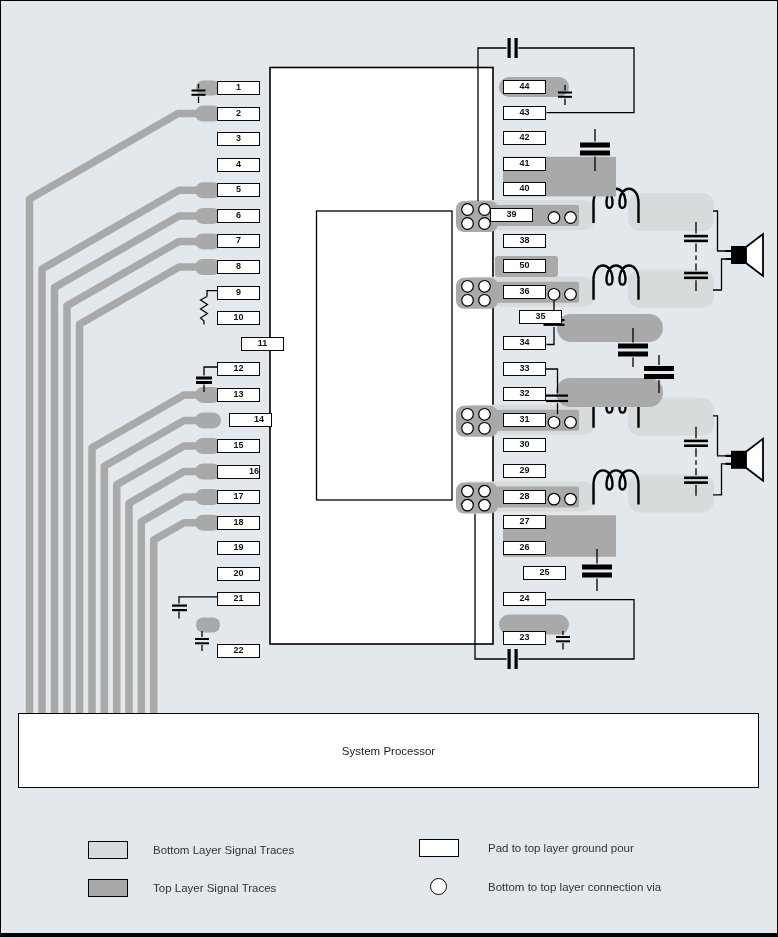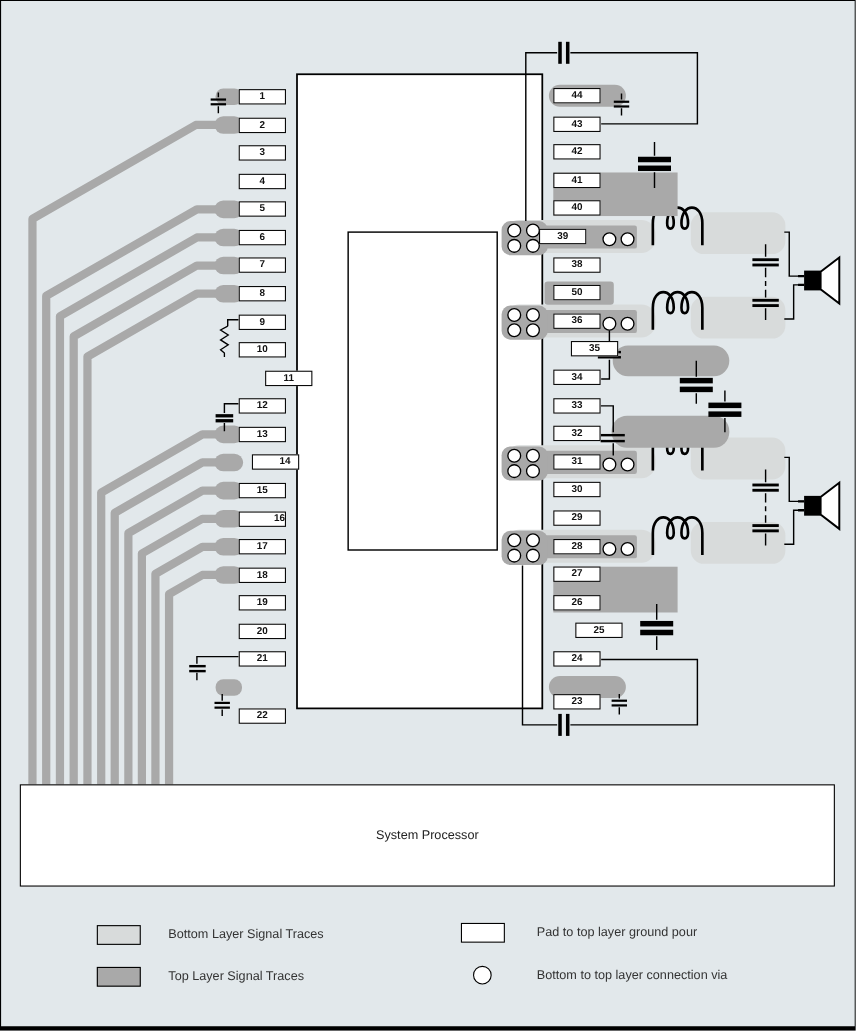--- a/index.html
+++ b/index.html
@@ -8,21 +8,21 @@
     background:#e2e8eb;border:1.5px solid #000;border-bottom:4px solid #000;
     font-family:"Liberation Sans", sans-serif;overflow:hidden;
   }
   svg{position:absolute;left:0;top:0;}
   .pin{
     position:absolute;width:43px;height:14px;background:#fff;border:1.3px solid #0a0a0a;
     box-sizing:border-box;font-size:9px;font-weight:bold;color:#111;
     text-align:center;line-height:11px;letter-spacing:0;
   }
   .proc{
-    position:absolute;left:17px;top:712px;width:741px;height:93px;background:#fff;
+    position:absolute;left:17px;top:712px;width:741px;height:75px;background:#fff;
     border:1.6px solid #000;box-sizing:border-box;display:flex;align-items:center;justify-content:center;
     font-size:11.5px;color:#222;
   }
   .lg-swatch{position:absolute;width:40px;height:18px;border:1.2px solid #000;box-sizing:border-box;}
   .lg-label{position:absolute;font-size:11.5px;color:#333;line-height:18px;white-space:nowrap;}
   .lg-circle{position:absolute;width:17px;height:17px;border:1.5px solid #000;border-radius:50%;background:#fff;box-sizing:border-box;}
 </style>
 </head>
 <body>
 

